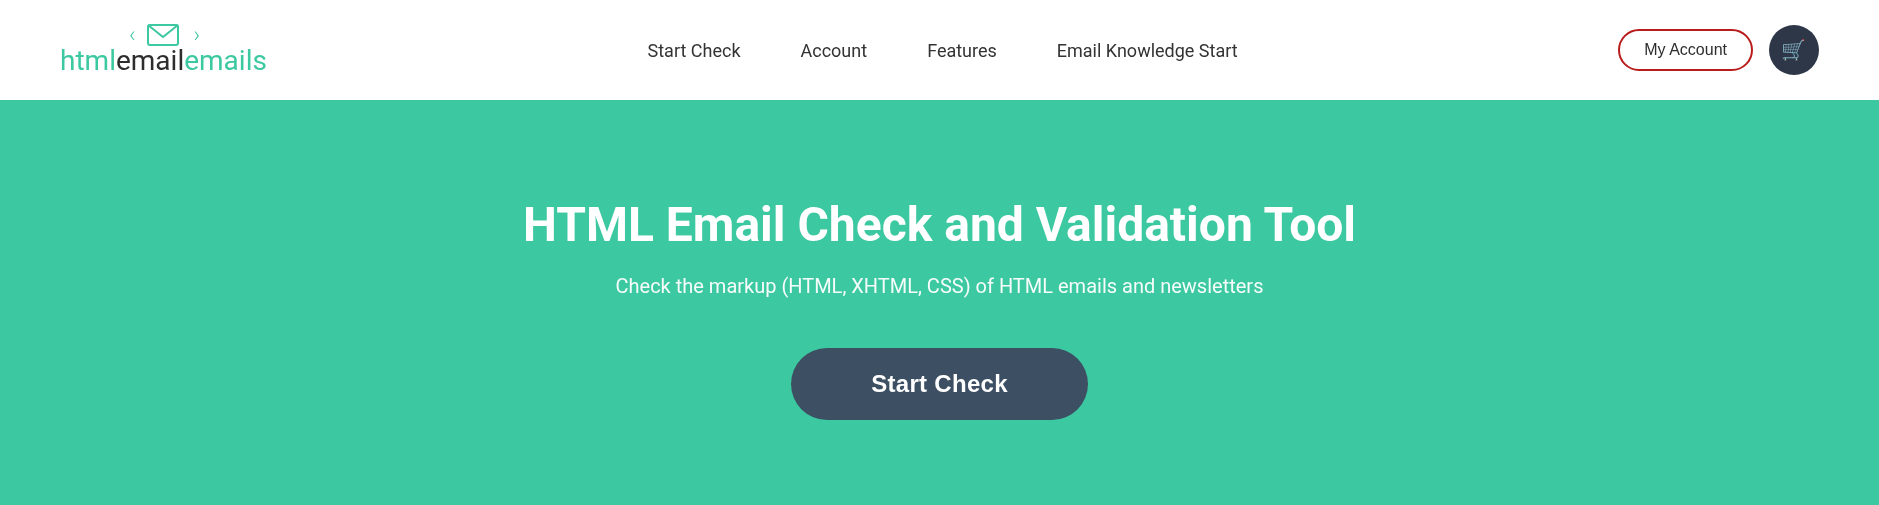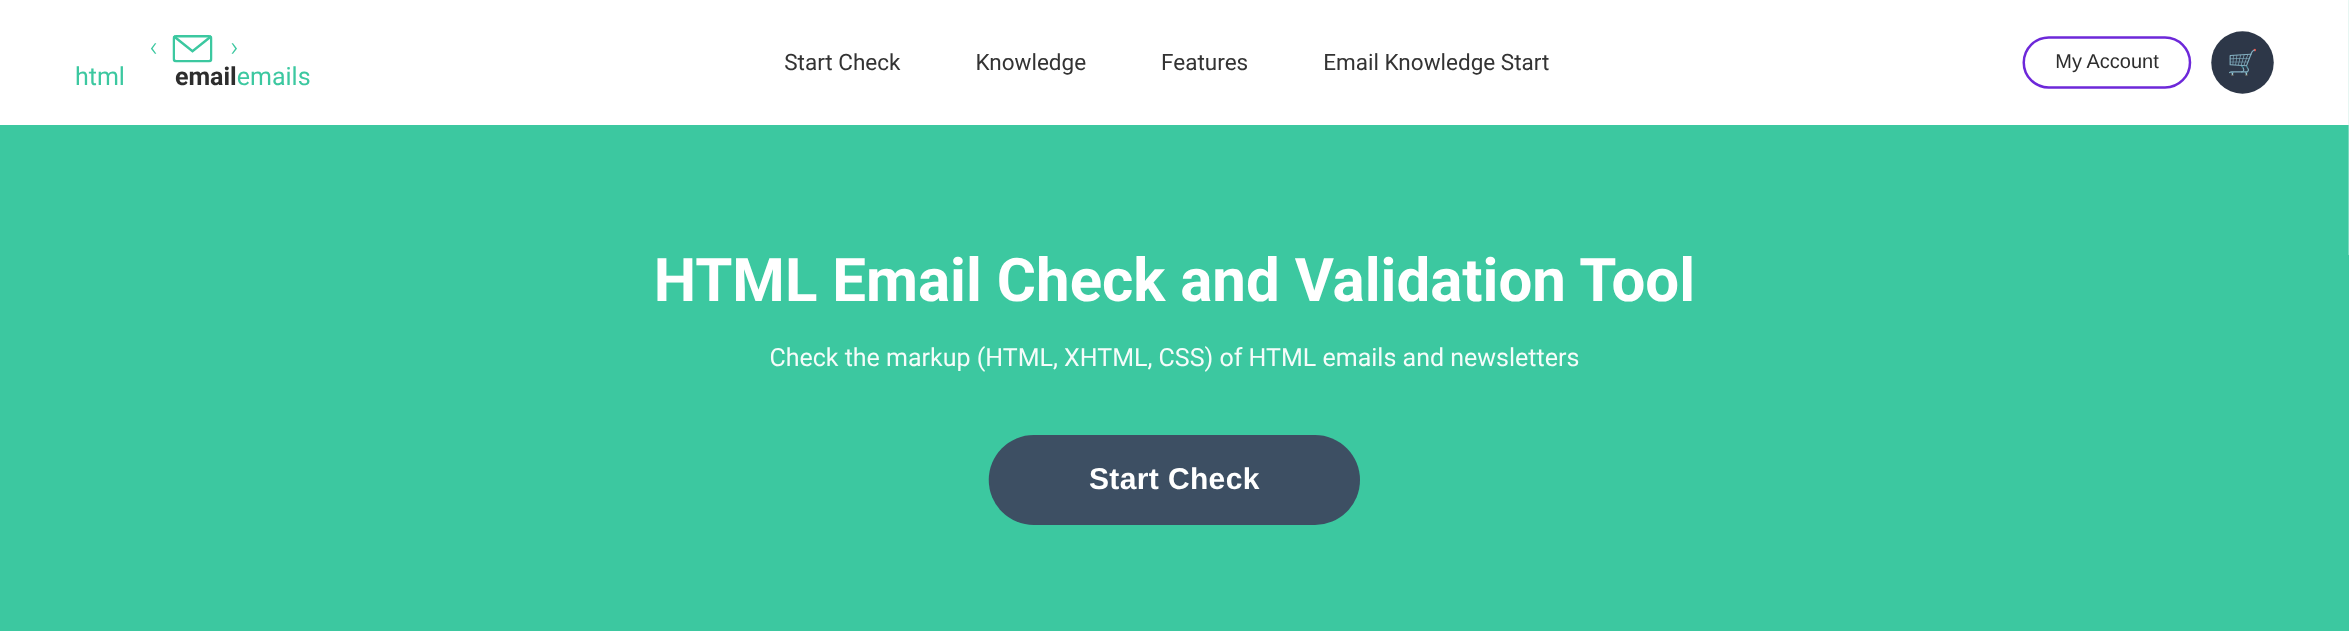--- a/index.html
+++ b/index.html
@@ -49,30 +49,29 @@
       align-items: center;
       gap: 14px;
     }
 
     .logo-envelope {
       width: 32px;
       height: 22px;
     }
 
     .logo-text {
-      font-size: 20px;
+      font-size: 28px;
       font-weight: 400;
       color: #3cc8a0;
       line-height: 1.1;
     }
 
     .logo-text strong {
-      font-weight: 700;
+      font-weight: 400;
       color: #2d2d2d;
-      margin-left: 40px;
     }
 
     .nav-area {
       display: flex;
       align-items: center;
       gap: 60px;
     }
 
     .nav-link {
       font-size: 18px;
@@ -82,21 +81,21 @@
       cursor: pointer;
     }
 
     .header-actions {
       display: flex;
       align-items: center;
       gap: 16px;
     }
 
     .my-account-btn {
-      border: 2px solid #6d28d9;
+      border: 2px solid #b91c1c;
       background: transparent;
       color: #2d2d2d;
       font-size: 16px;
       font-weight: 500;
       padding: 10px 24px;
       border-radius: 30px;
       cursor: pointer;
     }
 
     .cart-btn {
@@ -171,21 +170,21 @@
       <div style="display:flex; align-items:baseline; gap:0;">
         <span class="logo-text">html</span>
         <span class="logo-text" style="font-weight:700; color:#2d2d2d;"><strong>email</strong></span>
         <span class="logo-text">emails</span>
       </div>
     </div>
   </a>
 
   <nav class="nav-area">
     <a class="nav-link" href="#">Start Check</a>
-    <a class="nav-link" href="#">Knowledge</a>
+    <a class="nav-link" href="#">Account</a>
     <a class="nav-link" href="#">Features</a>
     <a class="nav-link" href="#">Email Knowledge Start</a>
   </nav>
 
   <div class="header-actions">
     <button class="my-account-btn">My Account</button>
     <button class="cart-btn">
       <span>🛒</span>
     </button>
   </div>

